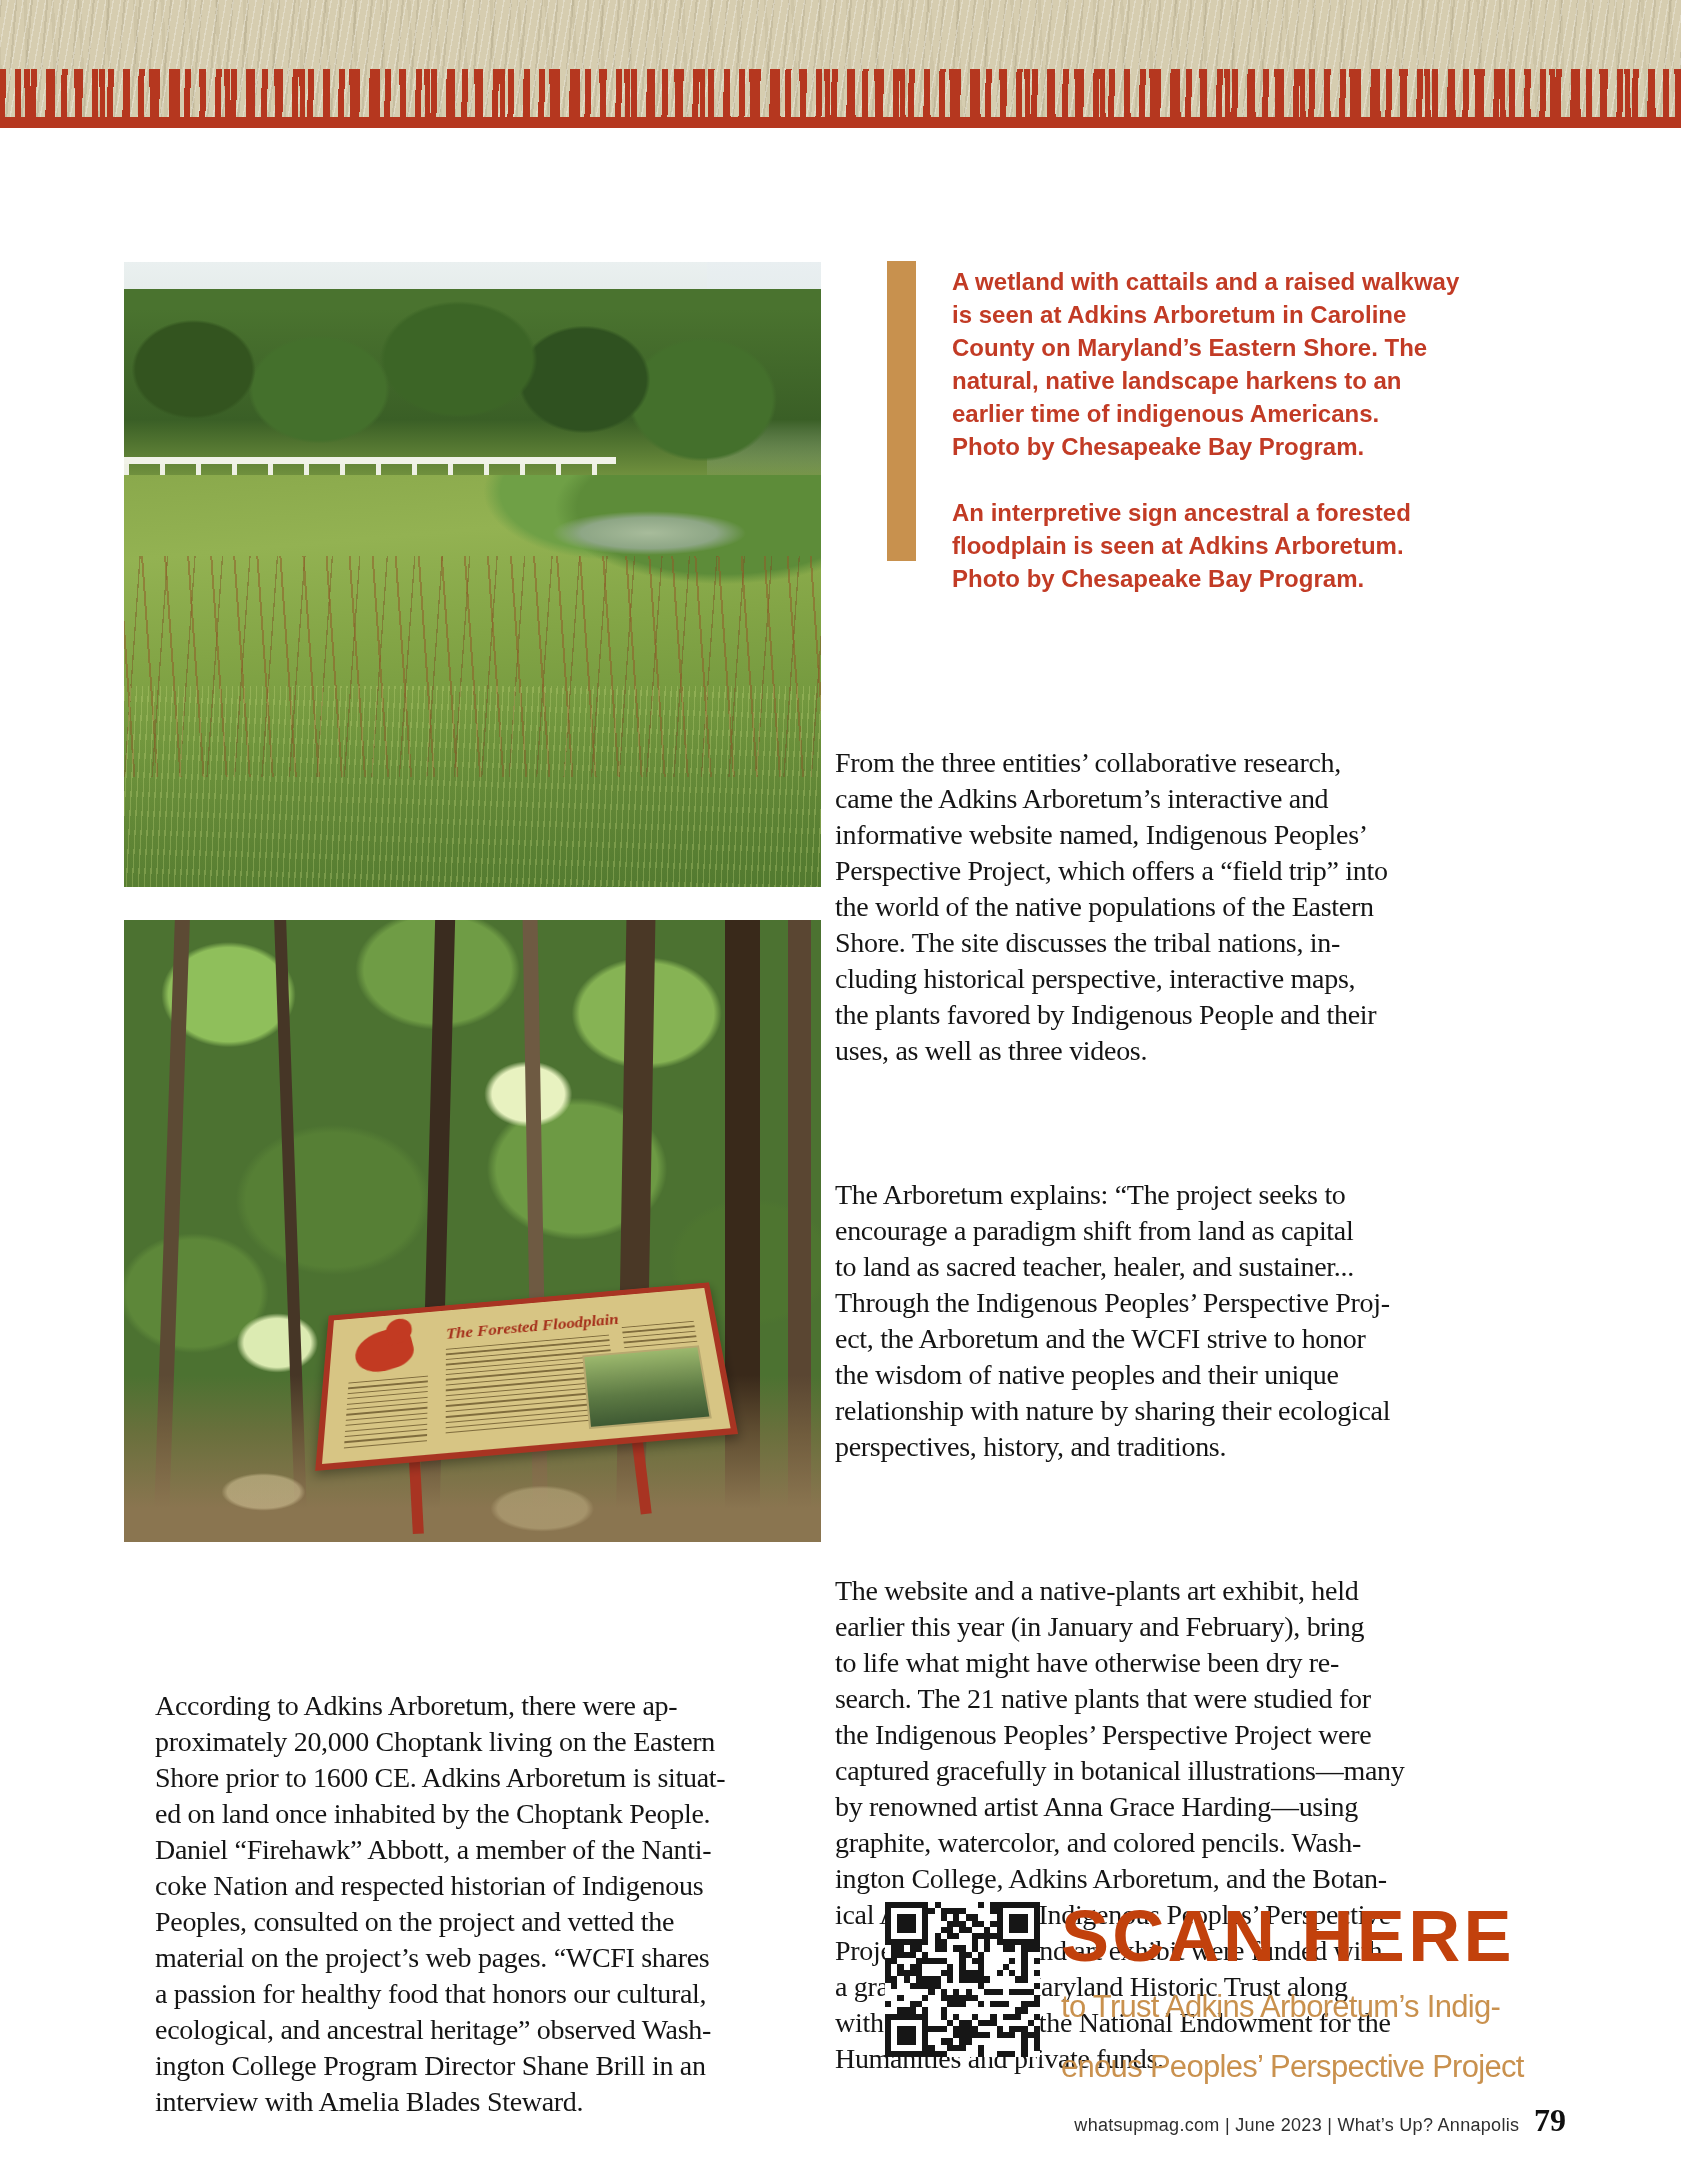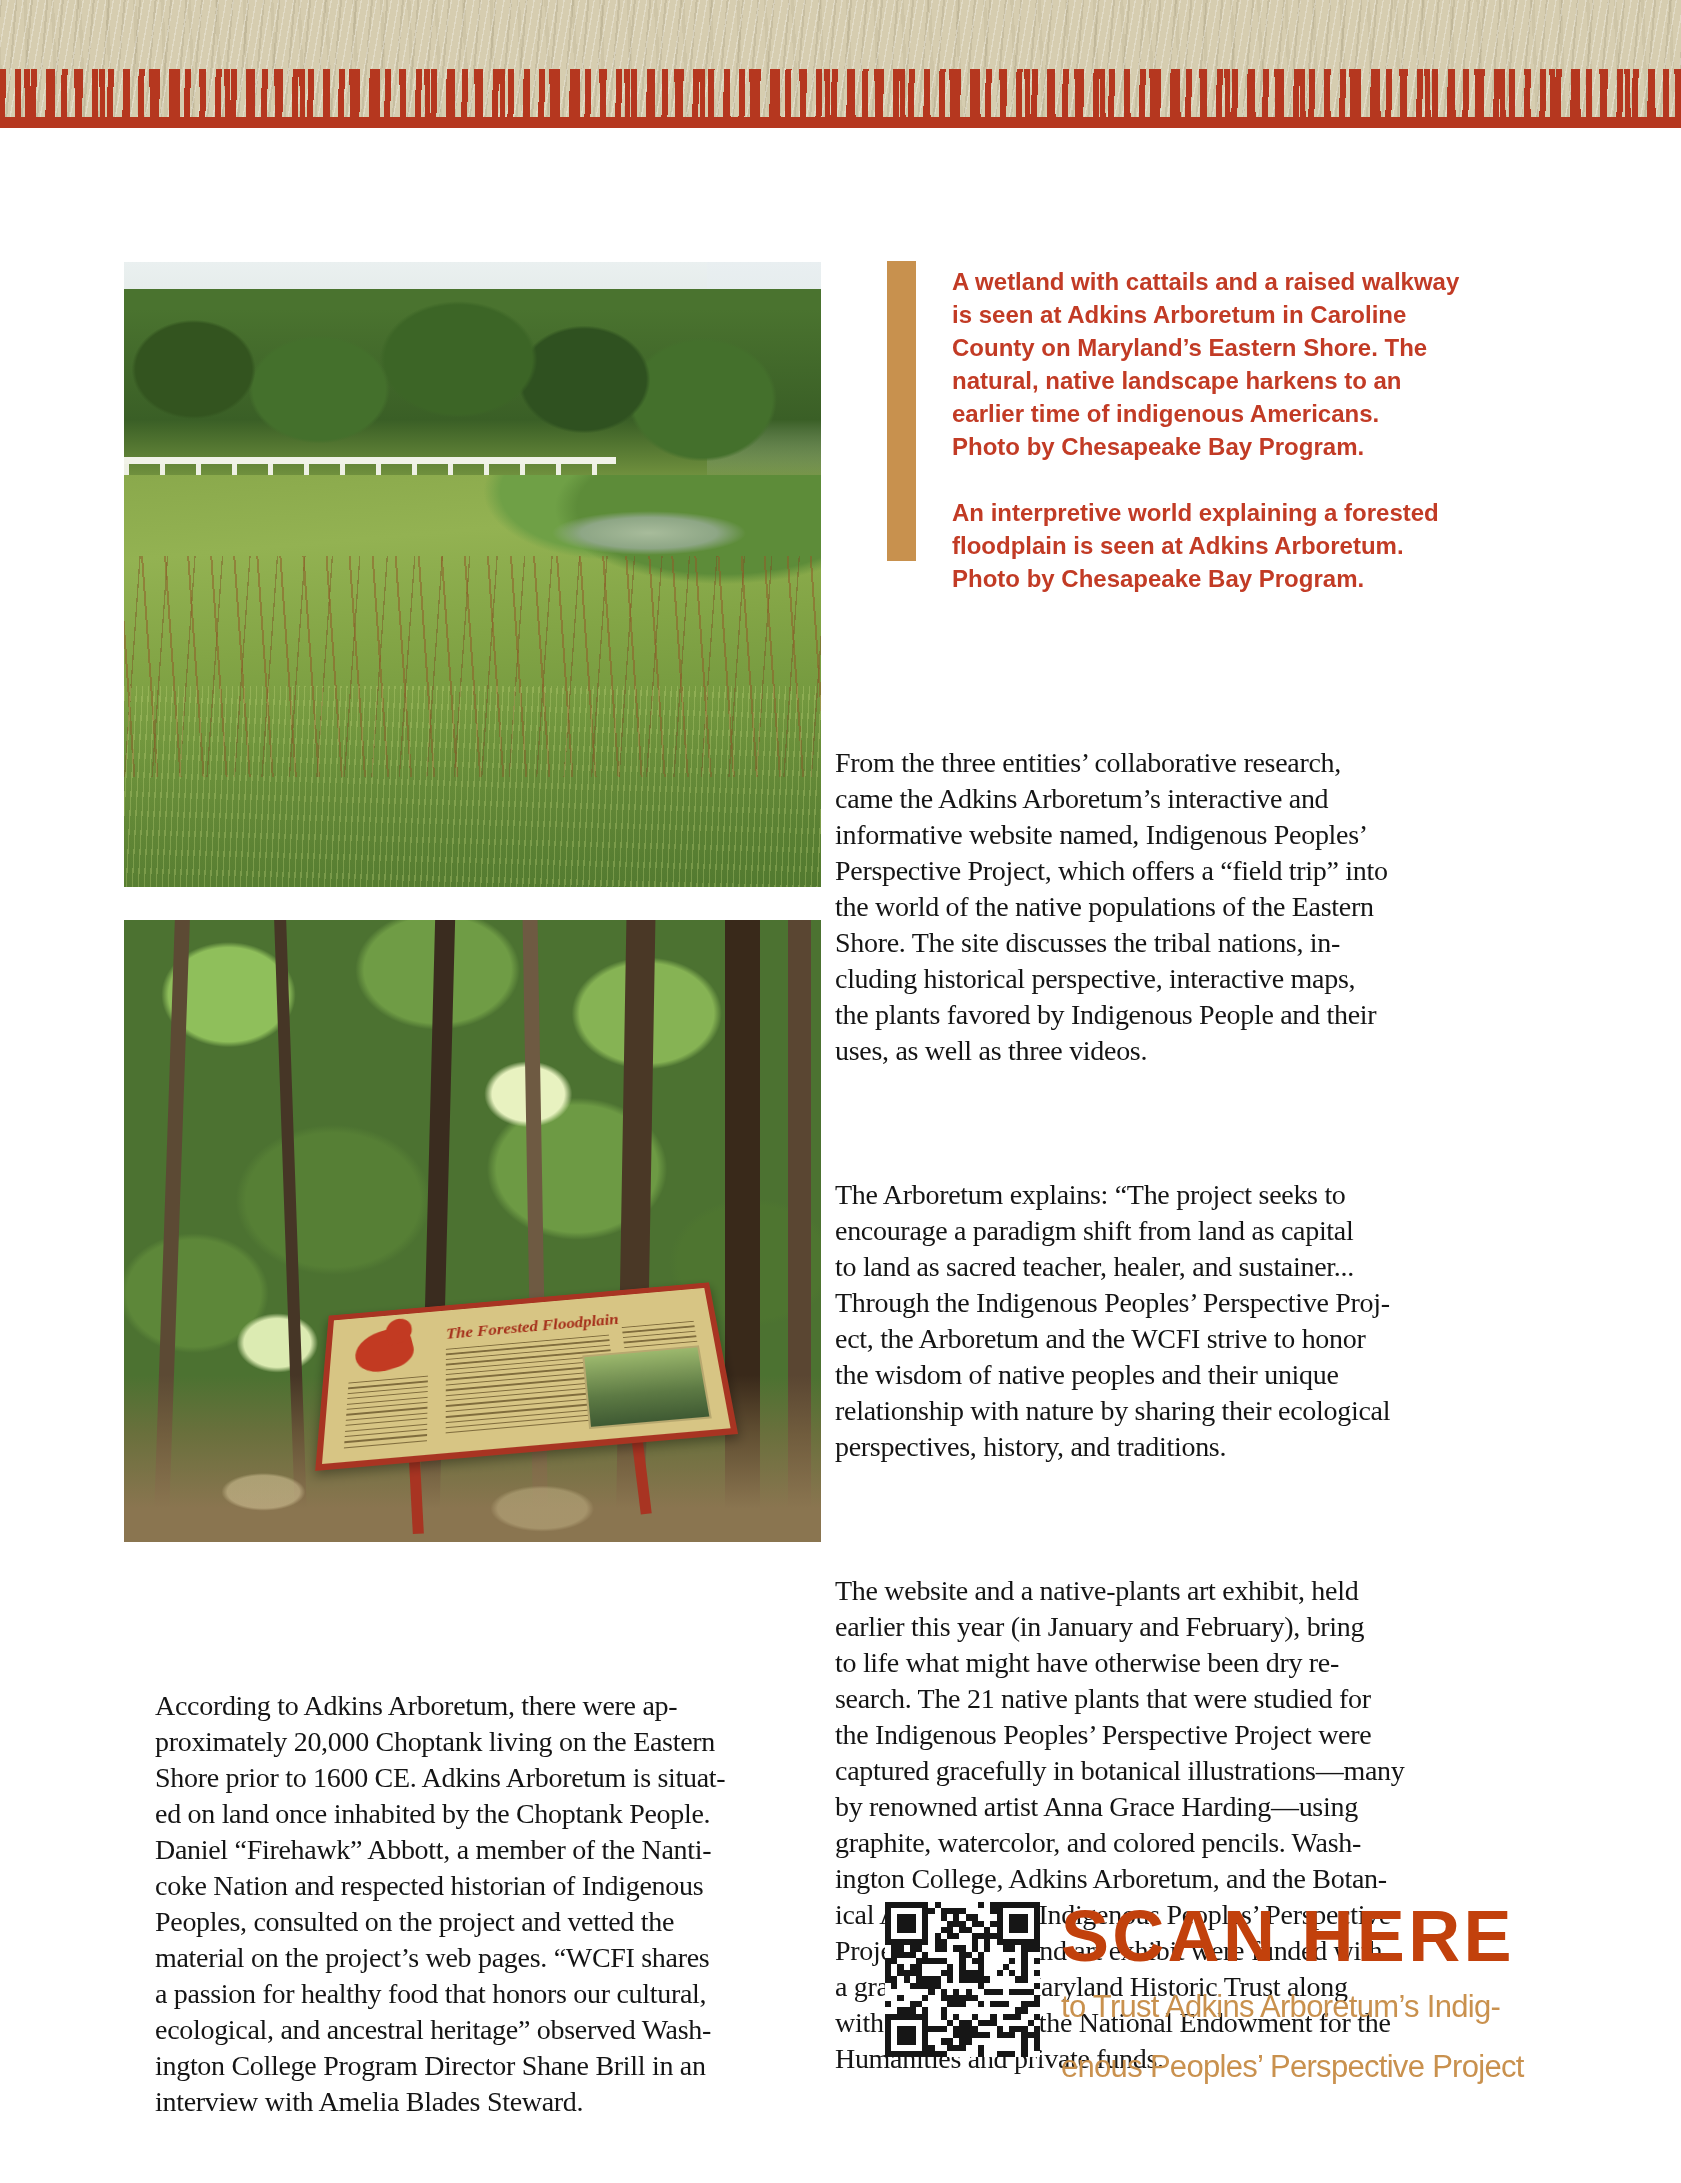--- a/index.html
+++ b/index.html
@@ -184,21 +184,21 @@
   </figure>
 
   <div class="caption-bar"></div>
   <div class="captions">
     <p class="caption">A wetland with cattails and a raised walkway
 is seen at Adkins Arboretum in Caroline
 County on Maryland’s Eastern Shore. The
 natural, native landscape harkens to an
 earlier time of indigenous Americans.
 Photo by Chesapeake Bay Program.</p>
-    <p class="caption">An interpretive world explaining a forested
+    <p class="caption">An interpretive sign ancestral a forested
 floodplain is seen at Adkins Arboretum.
 Photo by Chesapeake Bay Program.</p>
   </div>
 
   <div class="body-col right-col">
     <p>From the three entities’ collaborative research,
 came the Adkins Arboretum’s interactive and
 informative website named, Indigenous Peoples’
 Perspective Project, which offers a “field trip” into
 the world of the native populations of the Eastern
@@ -873,15 +873,19 @@
         <div></div>
         <div></div>
       </div>
   </div>
   <div class="scan-text">
     <div class="scan-headline">SCAN HERE</div>
     <div class="scan-sub">to Trust Adkins Arboretum’s Indig-
 enous Peoples’ Perspective Project</div>
   </div>
 
+  <footer class="footer">
+    <span class="footer-text">whatsupmag.com  |  June 2023  |  What’s Up? Annapolis</span>
+    <span class="pageno">79</span>
+  </footer>
 
 </div>
 
 
 </body></html>

